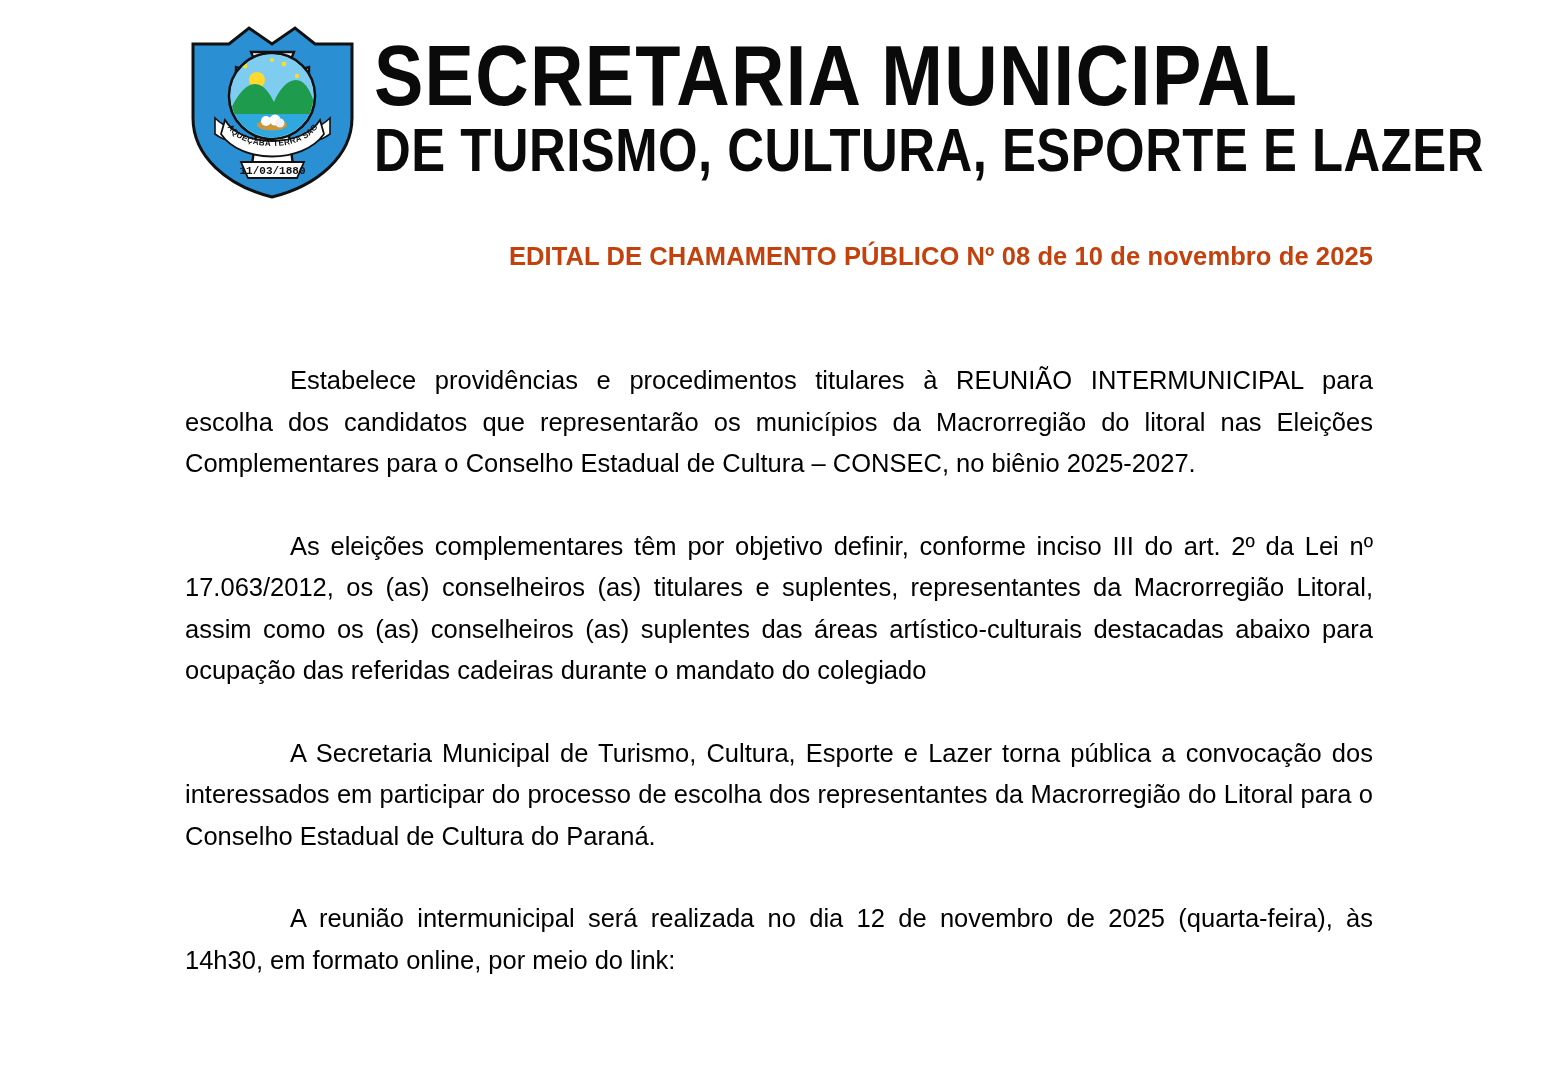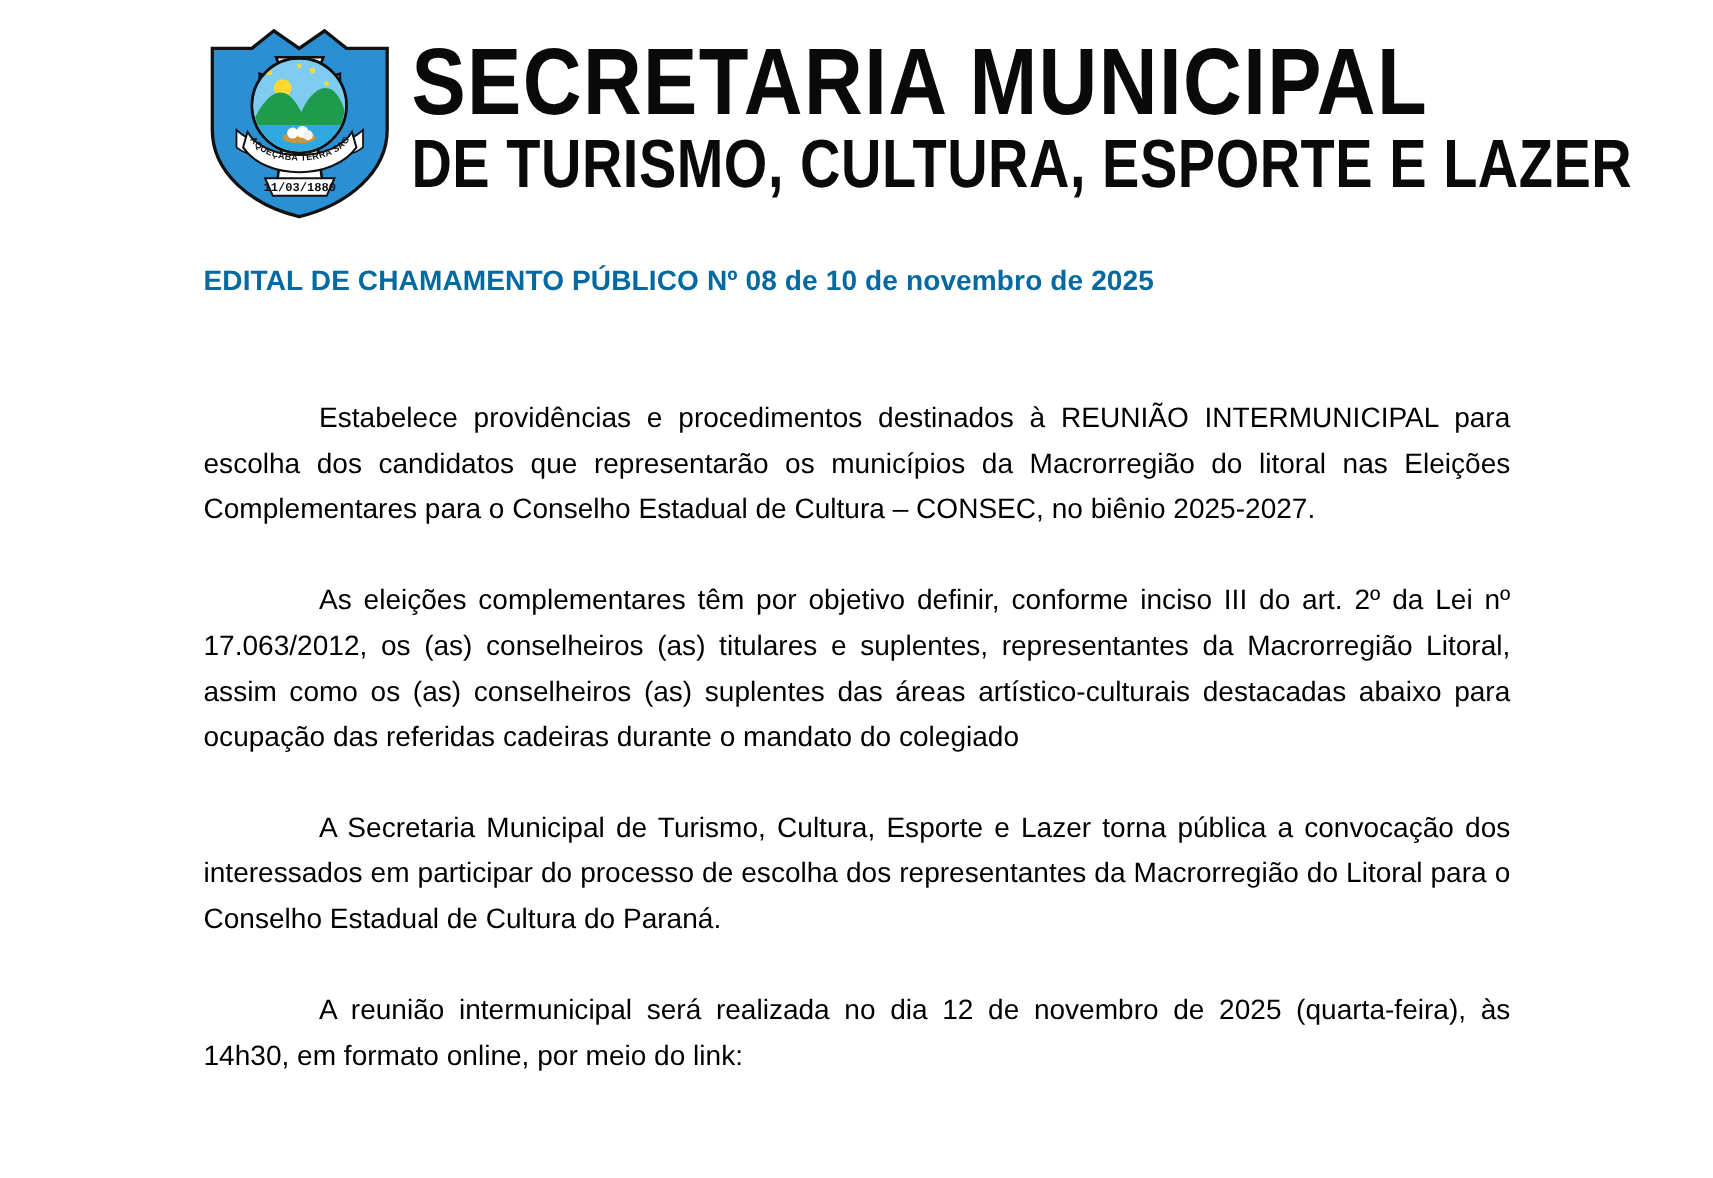--- a/index.html
+++ b/index.html
@@ -75,25 +75,25 @@
     margin-top: 4px;
     color: #0a0a0a;
   }
 
   
   .doc-title {
     position: absolute;
     left: 185px;
     top: 242px;
     width: 1188px;
-    text-align: left;
+    text-align: right;
     font-size: 25.5px;
     font-weight: 700;
     letter-spacing: 0.1px;
-    color: #0369a1;
+    color: #c2410c;
   }
 
   
   .body-block {
     position: absolute;
     left: 185px;
     top: 360px;
     width: 1188px;
   }
   .para {
@@ -169,19 +169,19 @@
 
     <div class="wordmark">
       <div class="wm-line1">SECRETARIA MUNICIPAL</div>
       <div class="wm-line2">DE TURISMO, CULTURA, ESPORTE E LAZER</div>
     </div>
   </div>
 
   <div class="doc-title">EDITAL DE CHAMAMENTO PÚBLICO Nº 08 de 10 de novembro de 2025</div>
 
   <div class="body-block">
-    <p class="para"><span>Estabelece providências e procedimentos destinados à </span><b>REUNIÃO INTERMUNICIPAL</b><span> para escolha dos candidatos que representarão os municípios da Macrorregião do litoral nas Eleições Complementares para o Conselho Estadual de Cultura – CONSEC, no biênio 2025-2027.</span></p>
+    <p class="para"><span>Estabelece providências e procedimentos titulares à </span><b>REUNIÃO INTERMUNICIPAL</b><span> para escolha dos candidatos que representarão os municípios da Macrorregião do litoral nas Eleições Complementares para o Conselho Estadual de Cultura – CONSEC, no biênio 2025-2027.</span></p>
     <p class="para"><span>As eleições complementares têm por objetivo definir, conforme inciso III do art. 2º da Lei nº 17.063/2012, os (as) conselheiros (as) titulares e suplentes, representantes da Macrorregião Litoral, assim como os (as) conselheiros (as) suplentes das áreas artístico-culturais destacadas abaixo para ocupação das referidas cadeiras durante o mandato do colegiado</span></p>
     <p class="para"><span>A Secretaria Municipal de Turismo, Cultura, Esporte e Lazer torna pública a convocação dos interessados em participar do processo de escolha dos representantes da Macrorregião do Litoral para o Conselho Estadual de Cultura do Paraná.</span></p>
     <p class="para"><span>A </span><b>reunião intermunicipal</b><span> será realizada no dia </span><b>12 de novembro de 2025 (quarta-feira), às 14h30</b><span>, em formato online, por meio do link:</span></p>
   </div>
 
 </div>
 
 </body></html>

